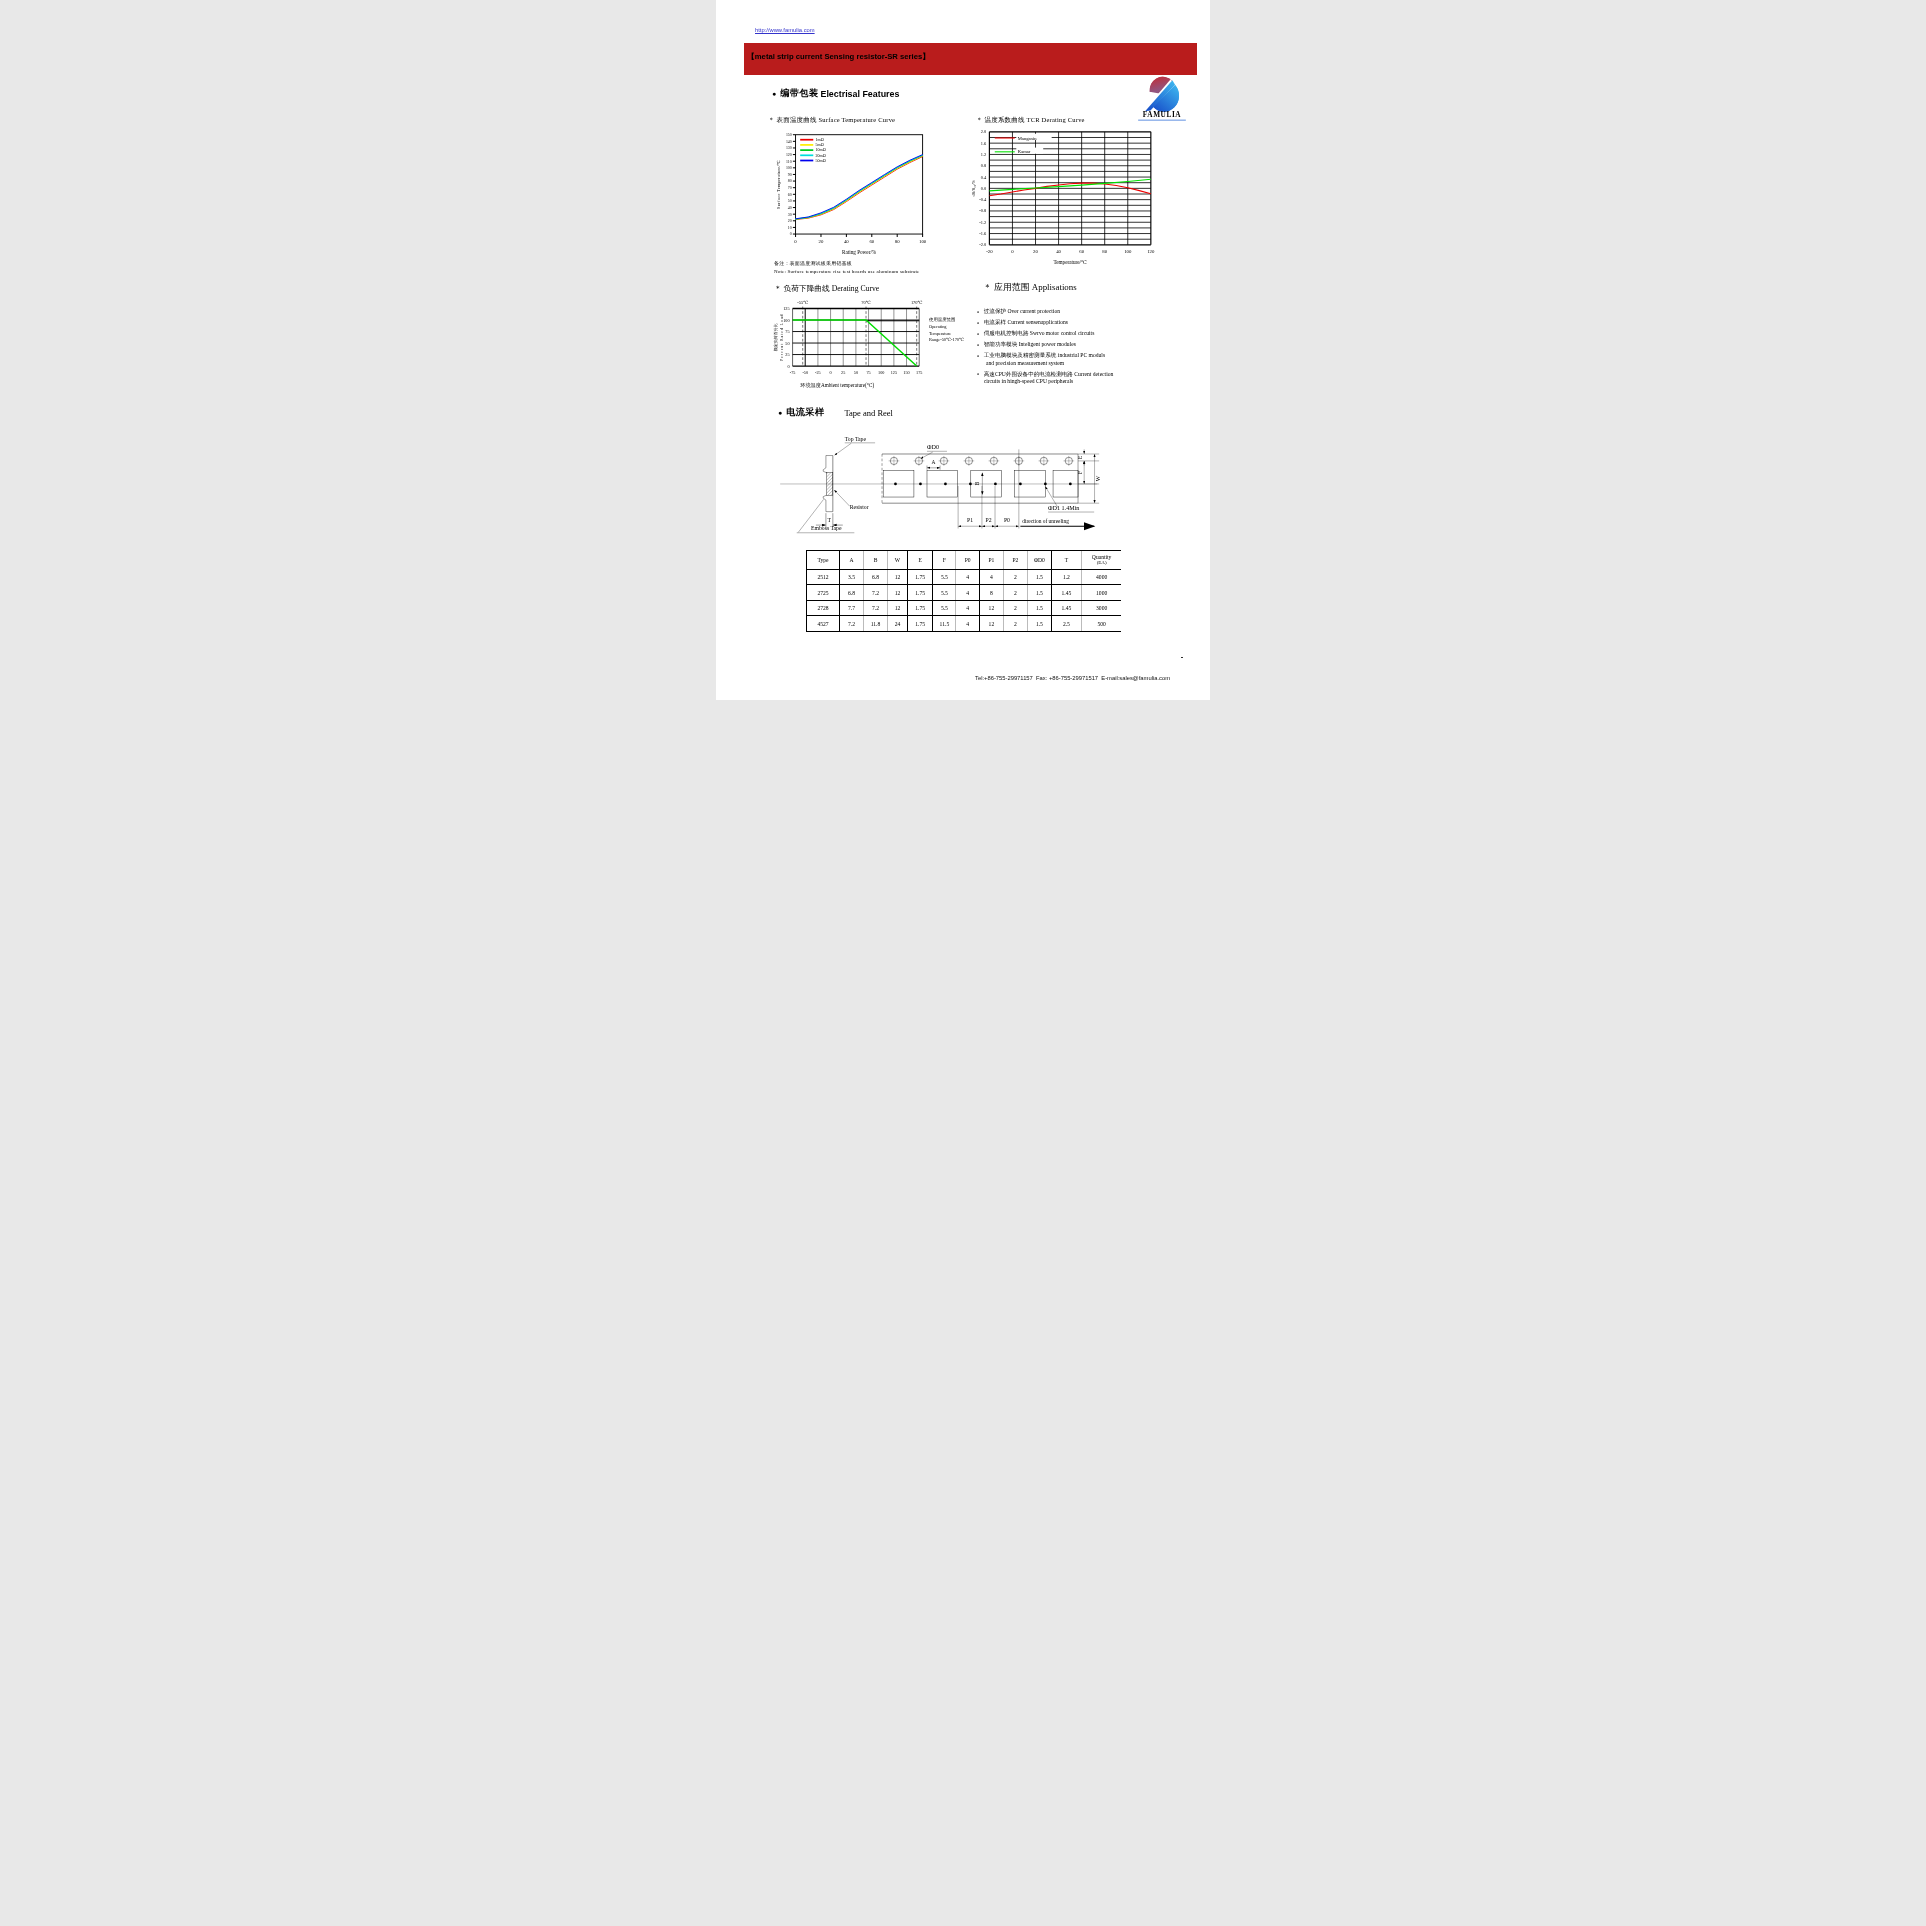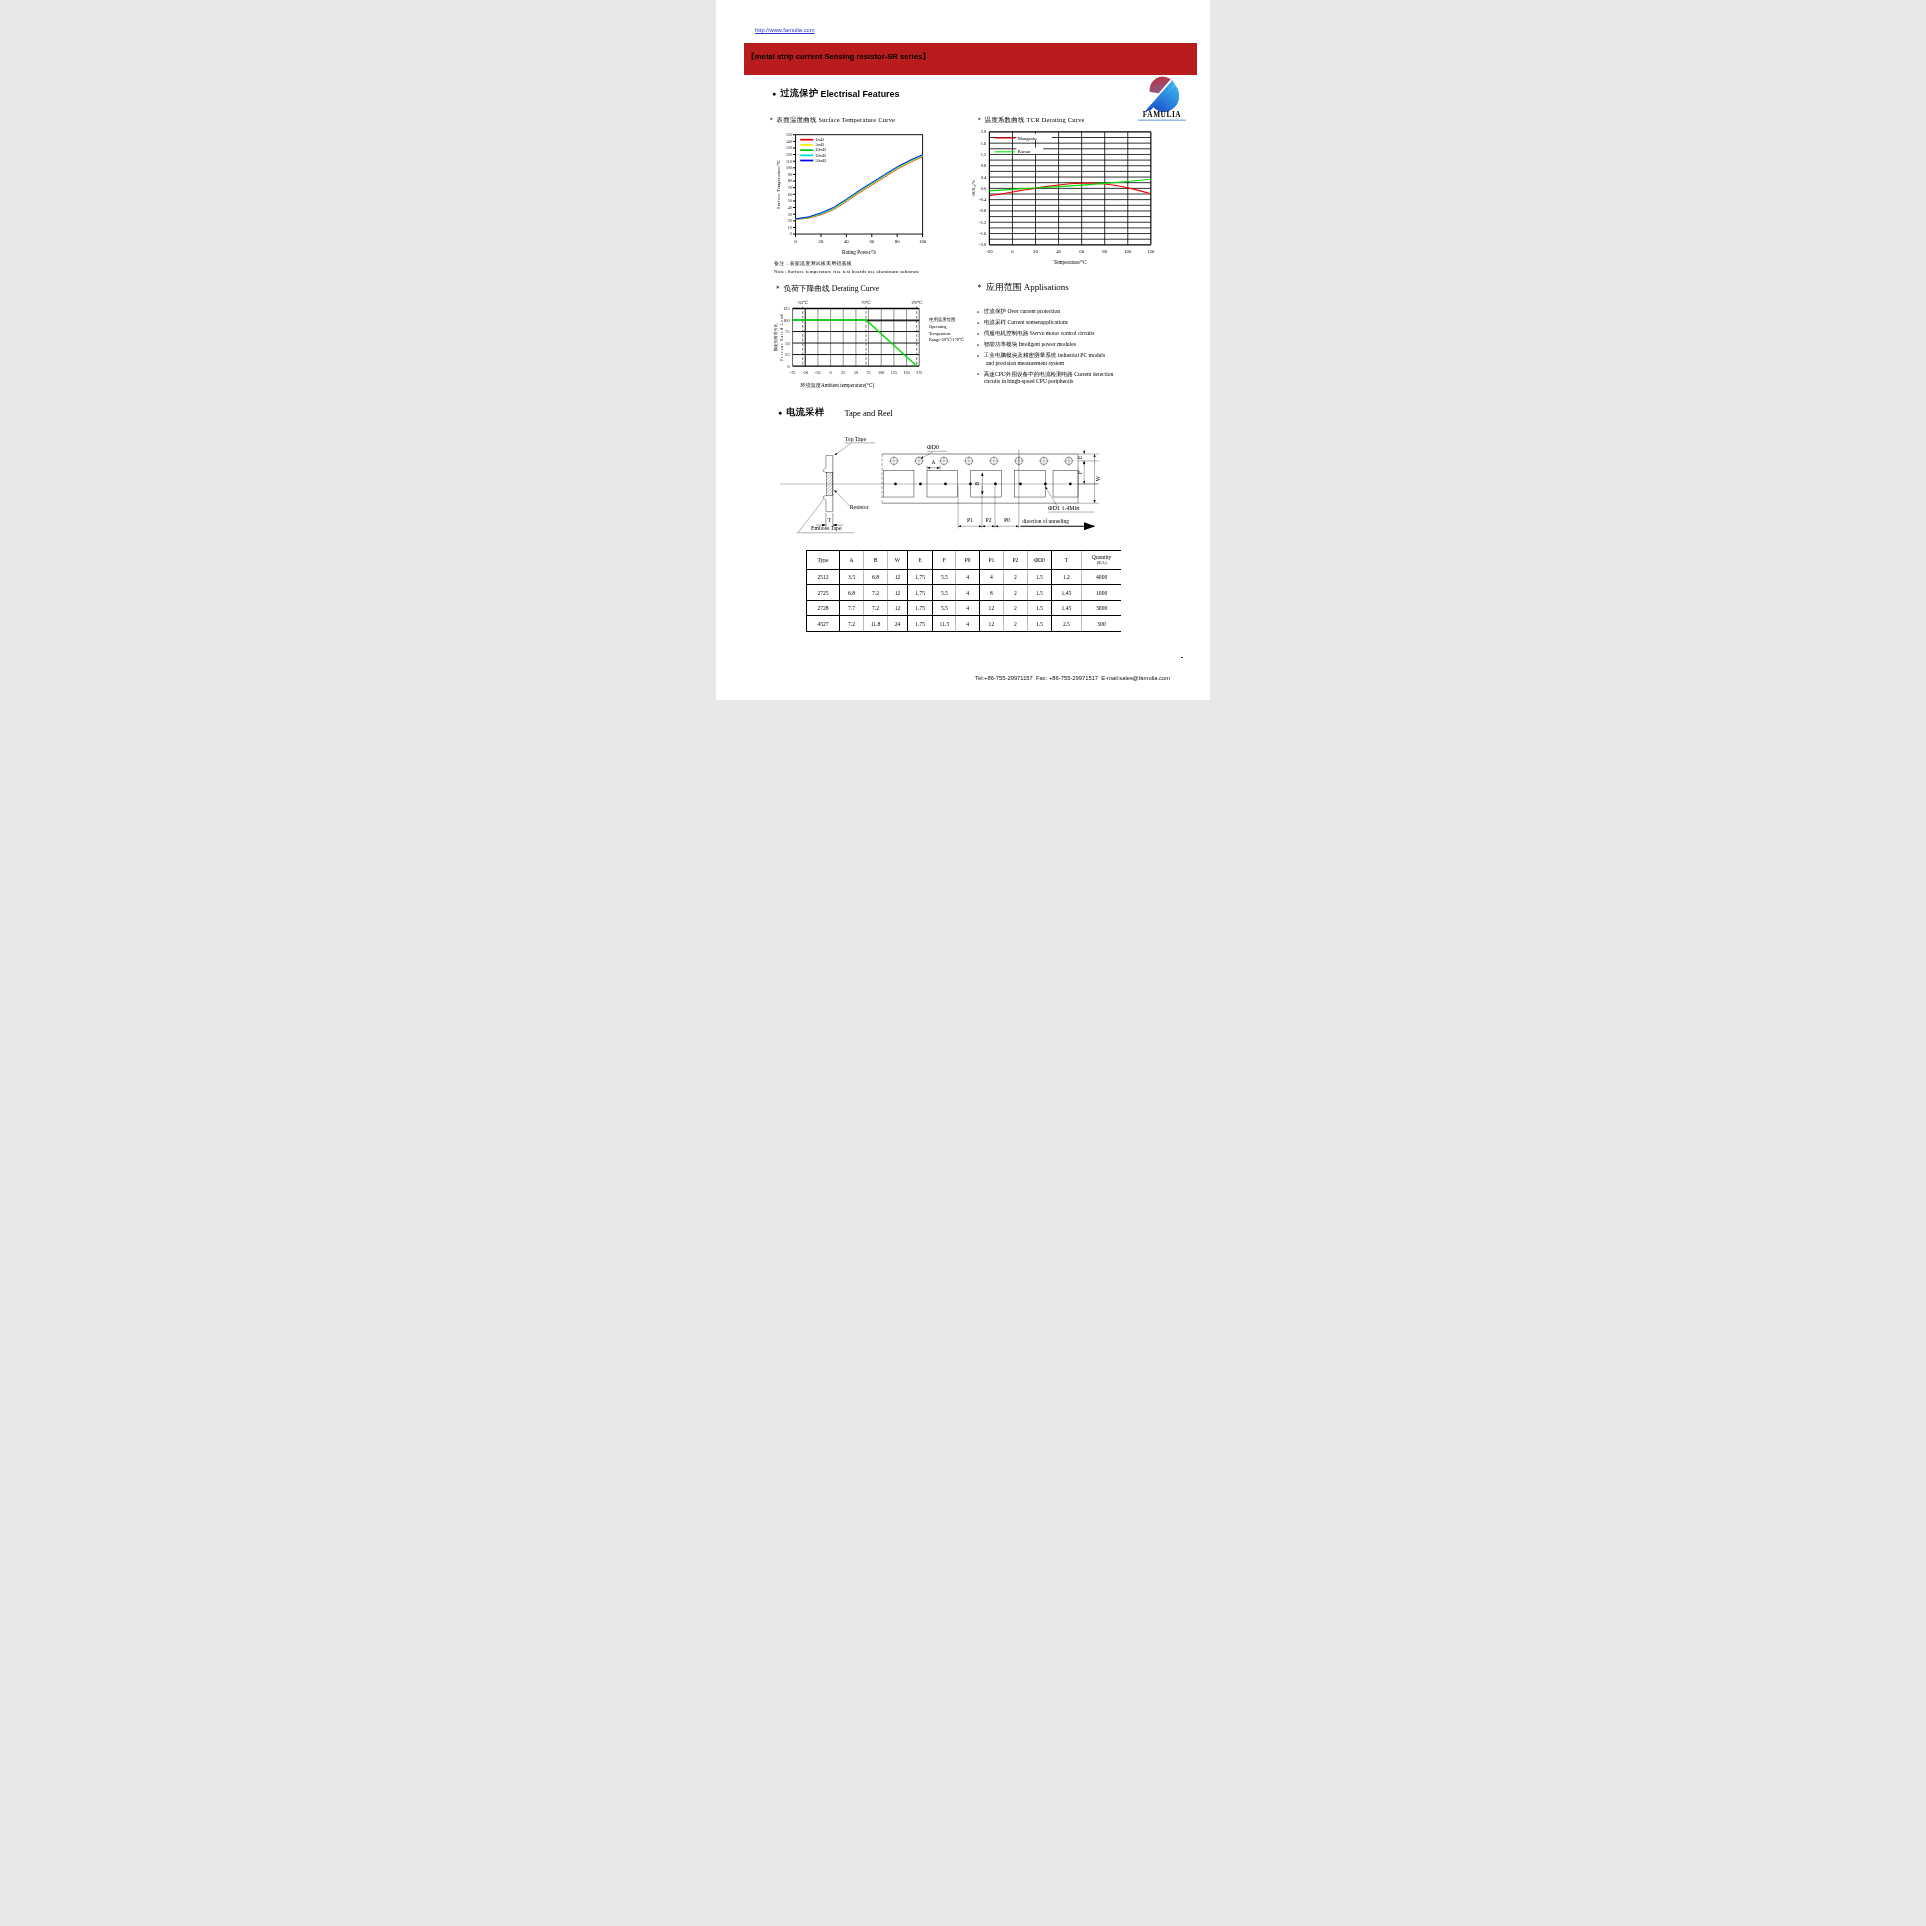--- a/index.html
+++ b/index.html
@@ -14,21 +14,21 @@
   #banner-title{position:absolute;left:3.1px;top:9.2px;font-family:"Liberation Sans",sans-serif;
         font-weight:bold;font-size:7.7px;color:#000;}
   
   .h-main{display:flex;align-items:center;}
   .h-main .bullet{font-size:7px;margin-right:3.9px;}
   .h-main .cn{font-size:9.2px;font-weight:600;letter-spacing:0.4px;}
   .h-main .en-sans{font-family:"Liberation Sans",sans-serif;font-weight:bold;font-size:8.9px;margin-left:2px;}
   .h-main .en-serif{font-size:8.5px;margin-left:20px;}
   .h-sub{font-size:6.5px;letter-spacing:0.2px;}
   .h-sub2{font-size:7.7px;}
-  .h-sub3{font-size:8.9px;}
+  .h-sub3{font-size:8.9px;margin-left:8px;}
   
   .note{font-size:5px;letter-spacing:0.2px;}
   
   #app-list .app-item{display:flex;margin-bottom:3.5px;font-size:5.6px;line-height:1.35;}
   #app-list .app-item .dot{font-size:3.5px;margin:1.5px 4.6px 0 0;}
   
   #derating-annot{font-size:4.4px;line-height:1.55;}
   
   #spec-table{border-collapse:collapse;table-layout:fixed;}
   #spec-table td,#spec-table th{border-top:0.8px solid #000;border-bottom:0.8px solid #000;
@@ -73,21 +73,21 @@
       <path d="M22 96 L92 14 L104 28 L34 92 Z" fill="#ffffff"></path>
       <path d="M26 97 L97 16 L104 28 L40 95 Z" fill="url(#lgBlue)"></path>
       <path d="M30 66 A34 36 0 0 1 48 22 L52 30 A28 30 0 0 0 38 62 Z" fill="#ffffff" opacity="0.0"></path>
     </g>
     <text x="70" y="112" text-anchor="middle" font-size="19" font-weight="bold" font-family="Liberation Sans, sans-serif" letter-spacing="1.5">FAMULIA</text>
     <line x1="8" y1="120" x2="132" y2="120" stroke="#2f6fd8" stroke-width="2"></line>
   </svg>
 
   <div class="abs h-main" style="left:56px;top:87px;">
     <span class="bullet">●</span>
-    <span class="cn">过流保护</span>
+    <span class="cn">编带包装</span>
     <span class="en-sans">Electrisal Features</span>
   </div>
 
   <div class="abs h-sub" style="left:52px;top:116px;">＊ 表面温度曲线 Surface Temperature Curve</div>
   <div class="abs h-sub" style="left:260px;top:116px;">＊ 温度系数曲线 TCR Derating Curve</div>
 
   <svg id="chart-surface" class="abs" style="left:58px;top:130px;" width="154" height="128" viewBox="0 0 400 332">
       <rect x="56" y="12" width="330" height="258" fill="none" stroke="#000" stroke-width="2.4"></rect>
       <line x1="49" y1="270" x2="56" y2="270" stroke="#000" stroke-width="2.6"></line>
       <text x="46" y="273.5" font-size="10" text-anchor="end">0</text>

